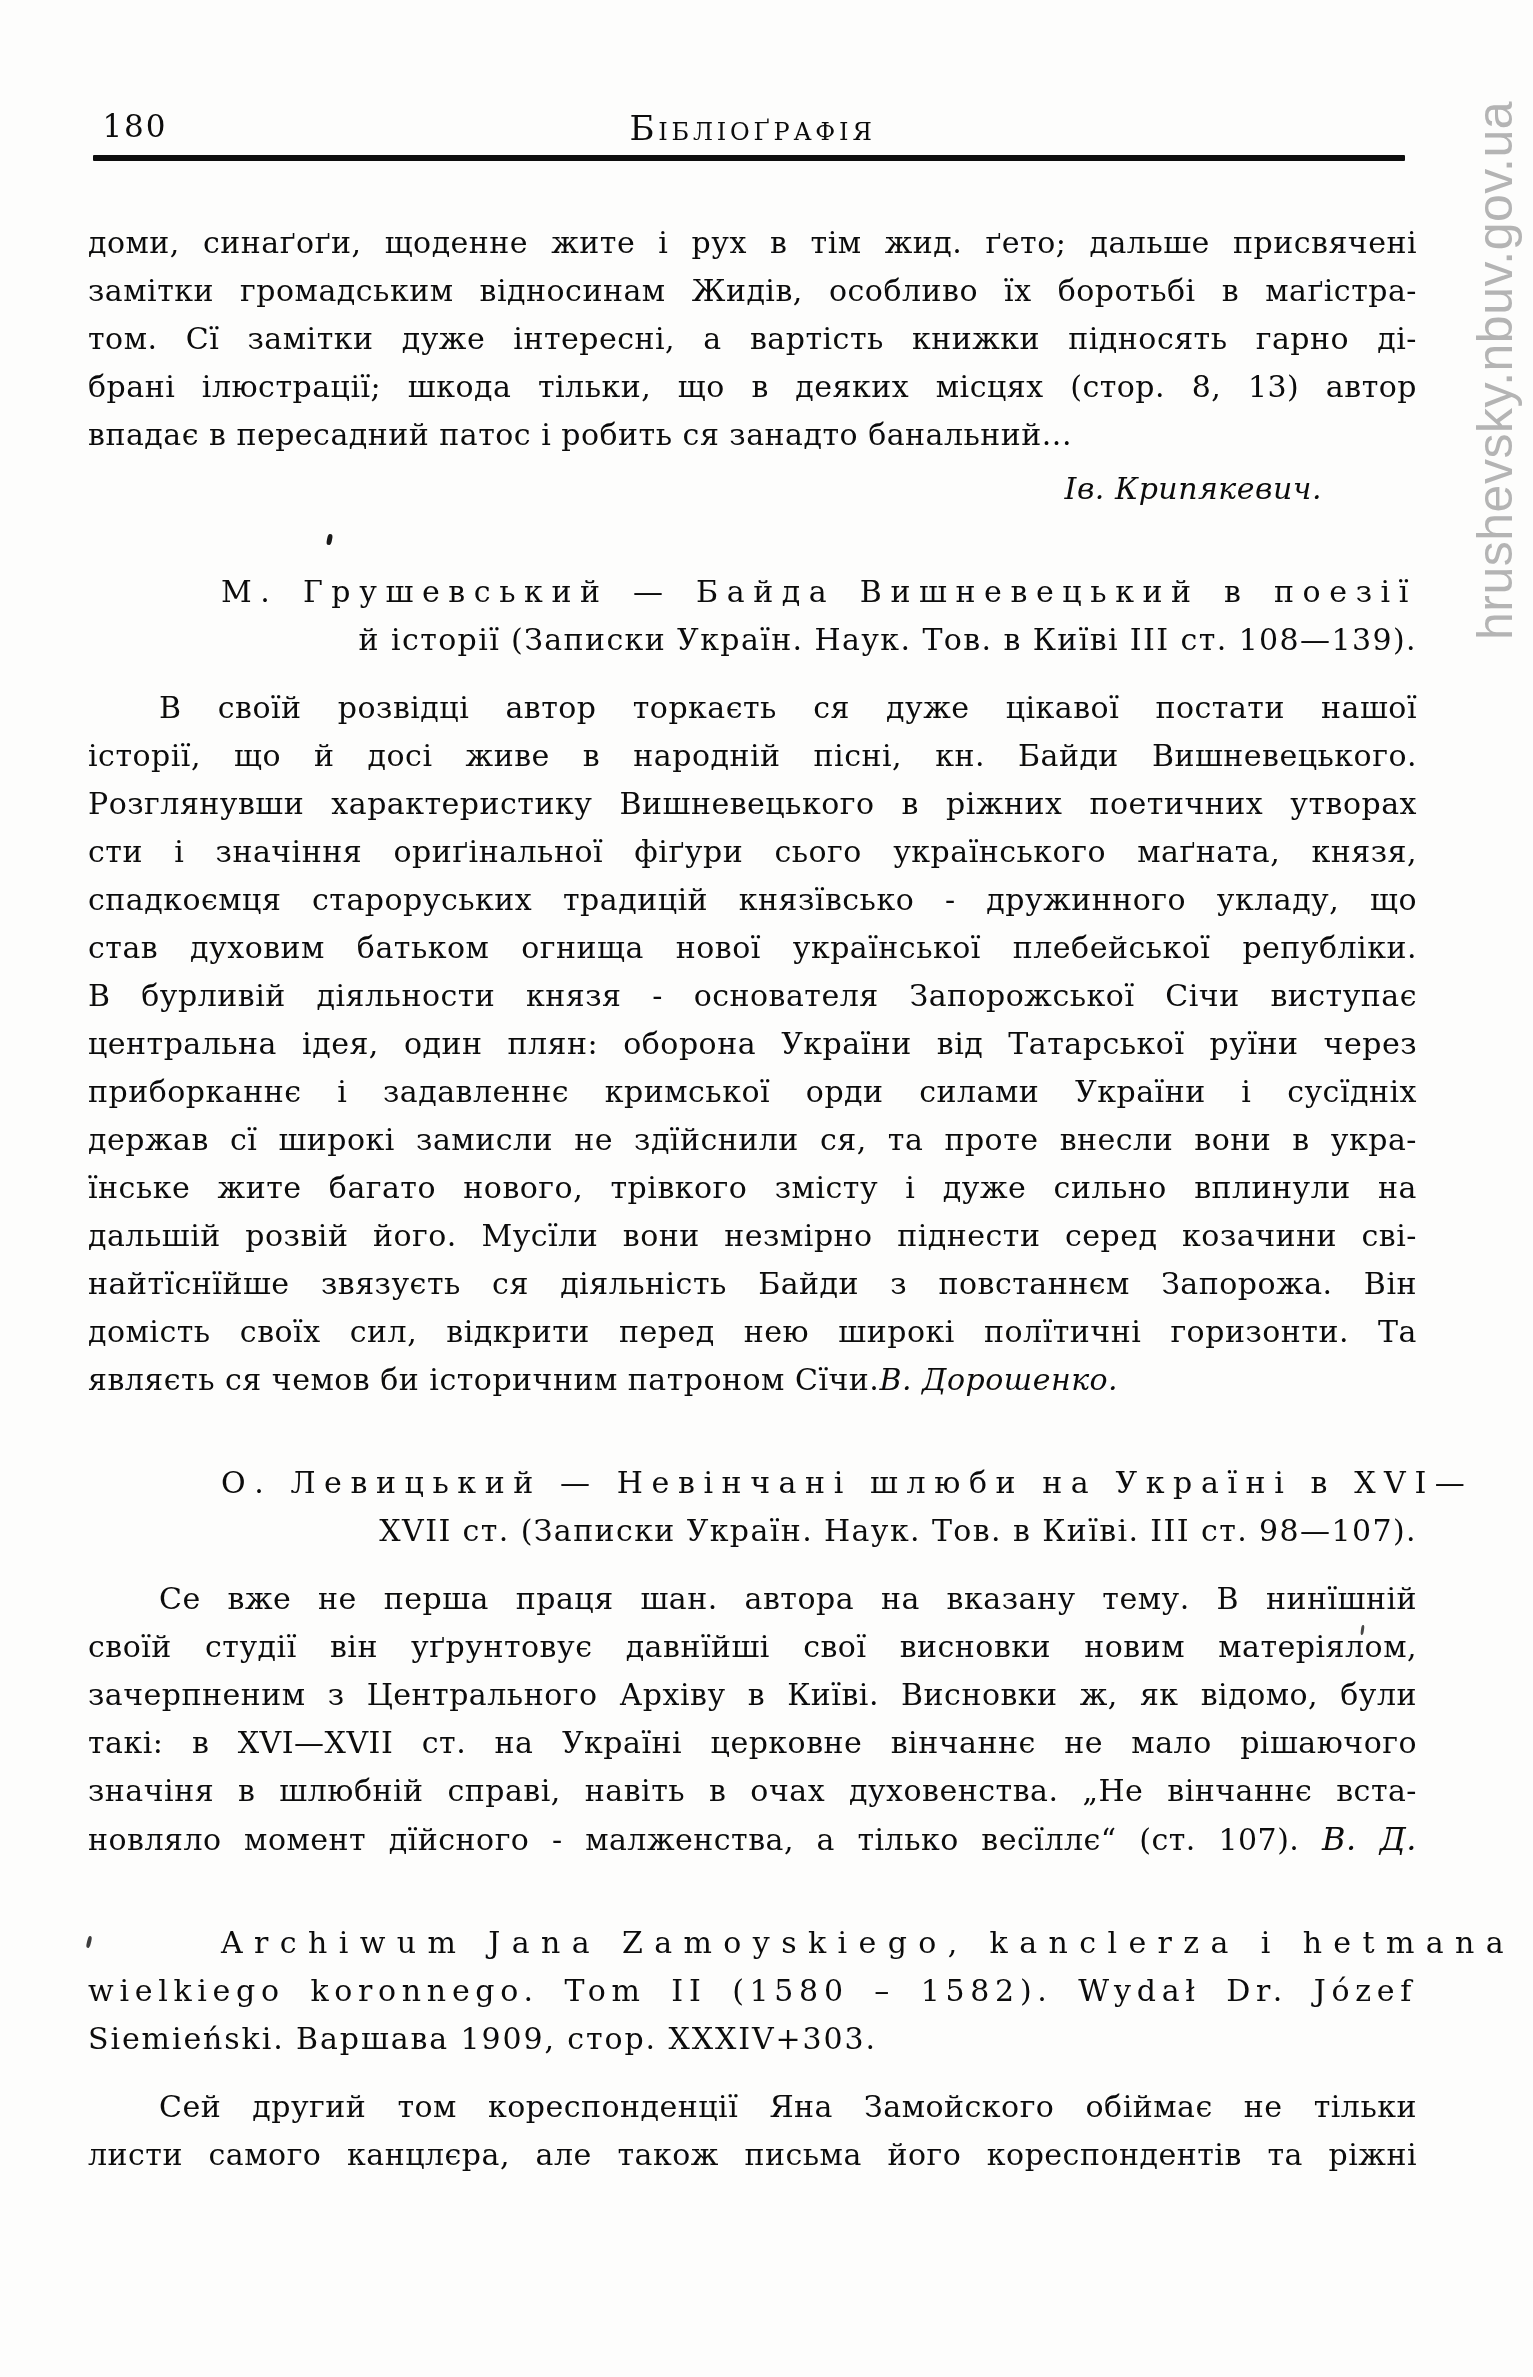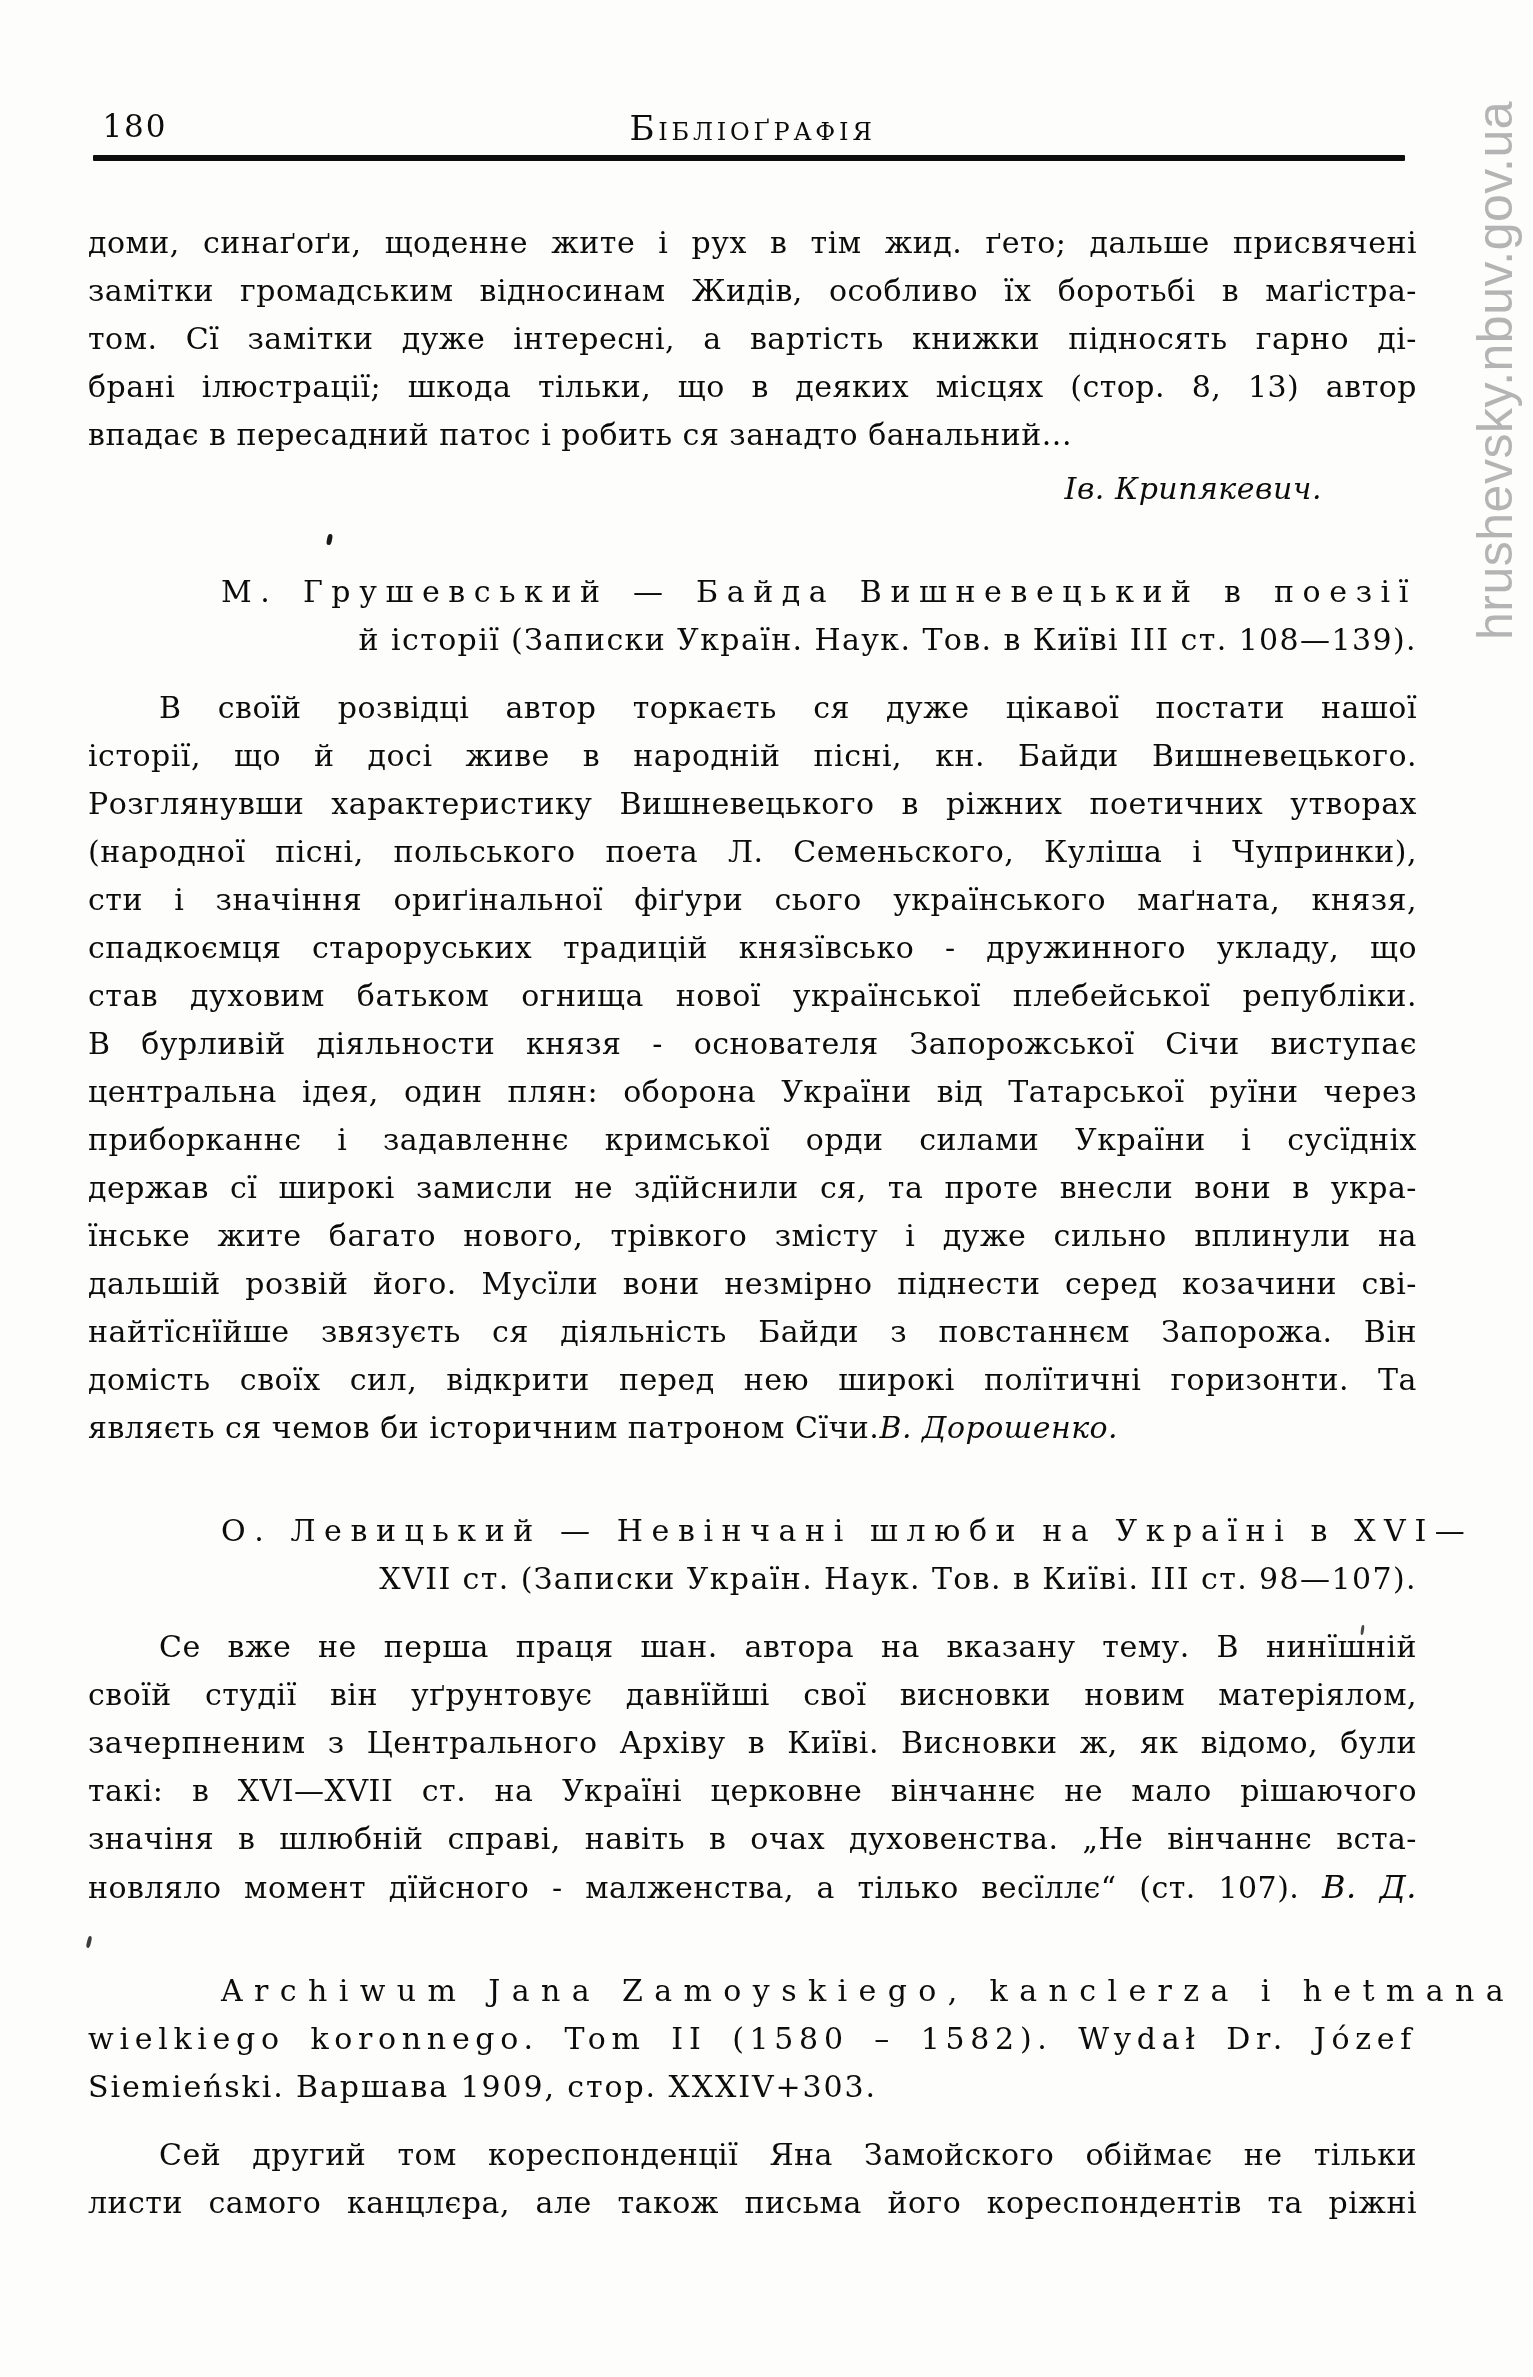--- a/index.html
+++ b/index.html
@@ -74,21 +74,20 @@
 
     <div class="gap-head">
       <div class="hl ind2">М. Грушевський — Байда Вишневецький в поезії</div>
       <div class="hl2">й історії (Записки Україн. Наук. Тов. в Київі III ст. 108—139).</div>
     </div>
 
     <div class="gap-para">
       <div class="ln ind1">В своїй розвідці автор торкаєть ся дуже цікавої постати нашої</div>
       <div class="ln">історії, що й досі живе в народній пісні, кн. Байди Вишневецького.</div>
       <div class="ln">Розглянувши характеристику Вишневецького в ріжних поетичних утворах</div>
-      <div class="ln">(народної пісні, польського поета Л. Семеньского, Куліша і Чупринки),</div>
       <div class="ln">сти і значіння ориґінальної фіґури сього українського маґната, князя,</div>
       <div class="ln">спадкоємця староруських традицій князївсько - дружинного укладу, що</div>
       <div class="ln">став духовим батьком огнища нової української плебейської републіки.</div>
       <div class="ln">В бурливій діяльности князя - основателя Запорожської Січи виступає</div>
       <div class="ln">центральна ідея, один плян: оборона України від Татарської руїни через</div>
       <div class="ln">приборканнє і задавленнє кримської орди силами України і сусїдніх</div>
       <div class="ln">держав сї широкі замисли не здїйснили ся, та проте внесли вони в укра-</div>
       <div class="ln">їнське жите багато нового, трівкого змісту і дуже сильно вплинули на</div>
       <div class="ln">дальшій розвій його. Мусїли вони незмірно піднести серед козачини сві-</div>
       <div class="ln">найтїснїйше звязуєть ся діяльність Байди з повстаннєм Запорожа. Він</div>

